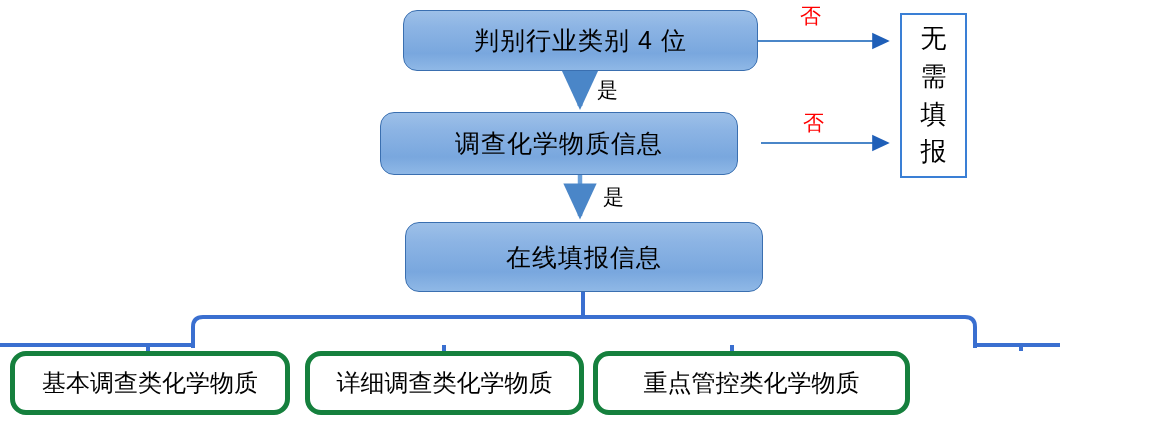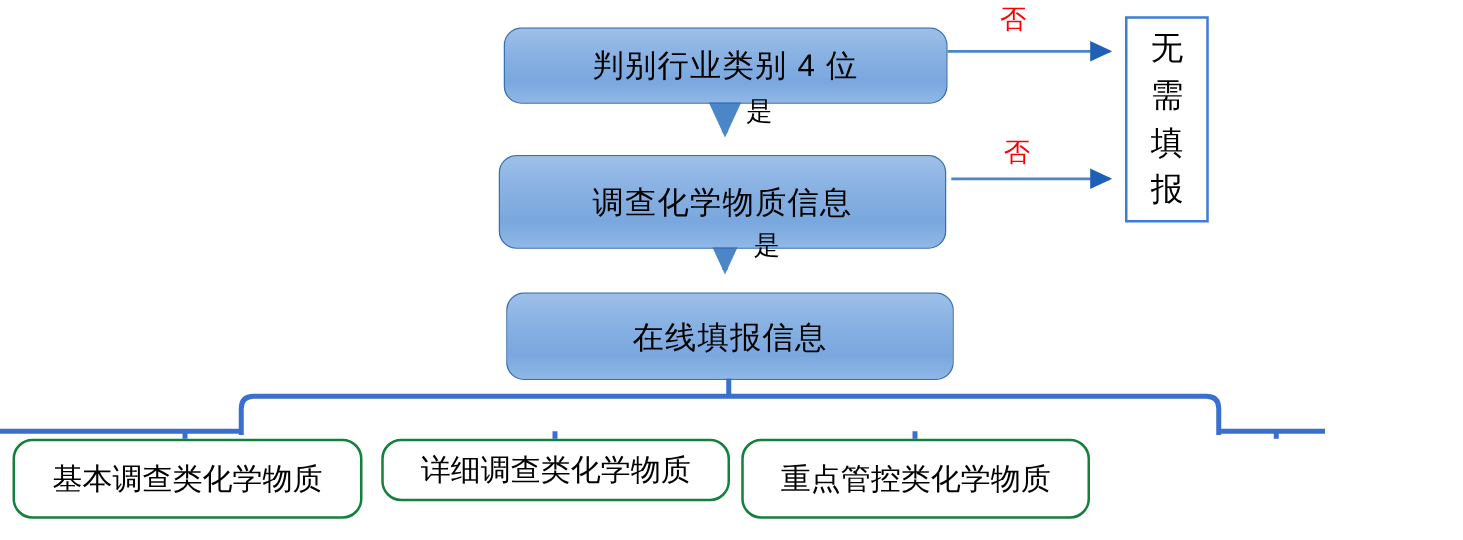--- a/index.html
+++ b/index.html
@@ -32,42 +32,41 @@
     border: 1px solid #3a6fb0;
     border-radius: 14px;
     background: linear-gradient(180deg, #9dc0e8 0%, #8cb4e4 28%, #79a7de 72%, #8fb8e6 100%);
     display: flex;
     align-items: center;
     justify-content: center;
     color: #000000;
     font-size: 25px;
     letter-spacing: 1px;
     white-space: nowrap;
-    margin-top: 12px;
   }
   
   .vert-box {
     position: absolute;
     box-sizing: border-box;
     border: 2px solid #3a7fd5;
     background: #ffffff;
     display: flex;
     flex-direction: column;
     align-items: center;
     justify-content: center;
     color: #000000;
     font-size: 26px;
     line-height: 1.46;
   }
   .vert-box span { display: block; }
   
   .leaf-box {
     position: absolute;
     box-sizing: border-box;
-    border: 2px solid #15803d;
+    border: 5px solid #15803d;
     border-radius: 16px;
     background: #ffffff;
     display: flex;
     align-items: center;
     justify-content: center;
     color: #000000;
     font-size: 24px;
     white-space: nowrap;
   }
   
@@ -125,21 +124,21 @@
       <path d="M444,345 L444,351"></path>
       <path d="M732,345 L732,351"></path>
       <path d="M1021,345 L1021,351"></path>
     </g>
   </svg>
 
   <div class="proc-box" style="left:403px; top:10px; width:355px; height:61px;">
     <span>判别行业类别 4 位</span>
   </div>
 
-  <div class="proc-box" style="left:399px; top:112px; width:358px; height:75px;">
+  <div class="proc-box" style="left:380px; top:112px; width:358px; height:63px;">
     <span>调查化学物质信息</span>
   </div>
 
   <div class="proc-box" style="left:405px; top:222px; width:358px; height:70px;">
     <span>在线填报信息</span>
   </div>
 
   <div class="vert-box" style="left:900px; top:13px; width:67px; height:165px;">
     <span>无</span>
     <span>需</span>
@@ -152,22 +151,22 @@
   <div class="edge-label label-no" style="left:803px; top:112px;">否</div>
 
   <div class="edge-label label-yes" style="left:597px; top:79px;">是</div>
 
   <div class="edge-label label-yes" style="left:603px; top:186px;">是</div>
 
   <div class="leaf-box" style="left:10px; top:351px; width:280px; height:64px;">
     <span>基本调查类化学物质</span>
   </div>
 
-  <div class="leaf-box" style="left:305px; top:351px; width:279px; height:50px;">
+  <div class="leaf-box" style="left:305px; top:351px; width:279px; height:64px;">
     <span>详细调查类化学物质</span>
   </div>
 
-  <div class="leaf-box" style="left:593px; top:351px; width:279px; height:64px;">
+  <div class="leaf-box" style="left:593px; top:351px; width:317px; height:64px;">
     <span>重点管控类化学物质</span>
   </div>
 
 
 </div>
 
 </body></html>

